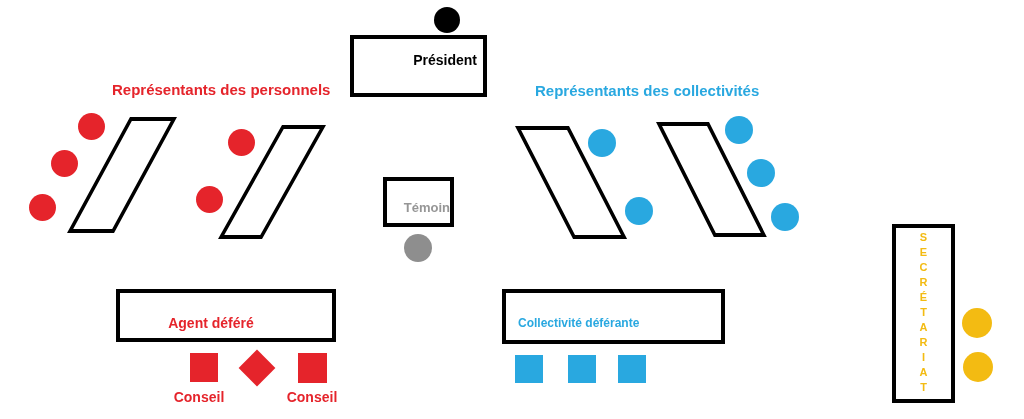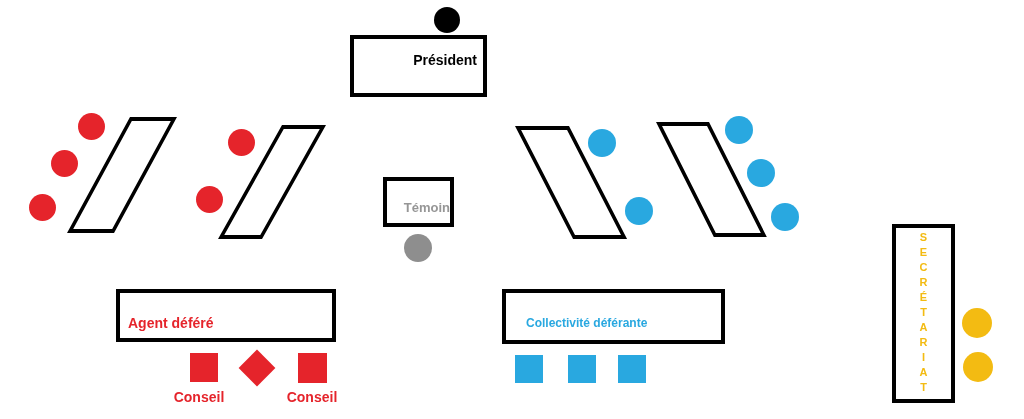--- a/index.html
+++ b/index.html
@@ -23,21 +23,21 @@
   .dot-red    { background:var(--red); }
   .dot-blue   { background:var(--blue); }
   .dot-gray   { background:var(--gray); }
   .dot-yellow { background:var(--yellow); }
   .sq-red  { background:var(--red); }
   .sq-blue { background:var(--blue); }
 
   .hdr-red  { color:var(--red);  font-size:15px; text-align:center; }
   .hdr-blue { color:var(--blue); font-size:15px; text-align:center; }
 
-  .box-label { display:block; line-height:1.15;margin-left:8px; }
+  .box-label { display:block; line-height:1.15; }
 
   .president      { left:350px; top:35px;  width:137px; height:62px; }
   .president-lbl  { text-align:right; padding:13px 6px 0 0; font-size:14px; color:#000; }
   .seat-president { left:434px; top:7px;   width:26px; height:26px; }
 
   .temoin       { left:383px; top:177px; width:71px; height:50px; }
   .temoin-lbl   { text-align:right; padding-top:20px; font-size:13px; color:var(--graytext); }
   .seat-temoin  { left:404px; top:234px; width:28px; height:28px; }
 
   .hdr-personnel    { left:112px; top:81px; width:204px; }
@@ -54,21 +54,21 @@
   .r4 { left:228px; top:129px; width:27px; height:27px; }
   .r5 { left:196px; top:186px; width:27px; height:27px; }
 
   .b1 { left:588px; top:129px; width:28px; height:28px; }
   .b2 { left:625px; top:197px; width:28px; height:28px; }
   .b3 { left:725px; top:116px; width:28px; height:28px; }
   .b4 { left:747px; top:159px; width:28px; height:28px; }
   .b5 { left:771px; top:203px; width:28px; height:28px; }
 
   .agent      { left:116px; top:289px; width:220px; height:53px; }
-  .agent-lbl  { text-align:left; padding:22px 30px 0 0; font-size:14px; color:var(--red); }
+  .agent-lbl  { text-align:center; padding:22px 30px 0 0; font-size:14px; color:var(--red); }
 
   .sqc1 { left:190px; top:353px; width:28px; height:29px; }
   .sqc2 { left:298px; top:353px; width:29px; height:30px; }
   .diamond { left:244px; top:355px; width:26px; height:26px; transform:rotate(45deg); }
 
   .conseil-left  { left:171px; top:389px; width:56px; font-size:14px; color:var(--red); text-align:center; }
   .conseil-right { left:284px; top:389px; width:56px; font-size:14px; color:var(--red); text-align:center; }
 
   .collectivite      { left:502px; top:289px; width:223px; height:55px; }
   .collectivite-lbl  { text-align:left; padding:24px 0 0 12px; font-size:12px; color:var(--blue); }
@@ -91,20 +91,22 @@
 </head>
 <body>
 
 <div class="stage">
 
   <div class="dot dot-black seat-president"></div>
   <div class="box president">
     <span class="box-label president-lbl">Président</span>
   </div>
 
+  <div class="label hdr-red hdr-personnel">Représentants des personnels</div>
+  <div class="label hdr-blue hdr-collectivite">Représentants des collectivités</div>
 
   <div class="para para1"></div>
   <div class="para para2"></div>
   <div class="dot dot-red r1"></div>
   <div class="dot dot-red r2"></div>
   <div class="dot dot-red r3"></div>
   <div class="dot dot-red r4"></div>
   <div class="dot dot-red r5"></div>
 
   <div class="para para3"></div>

